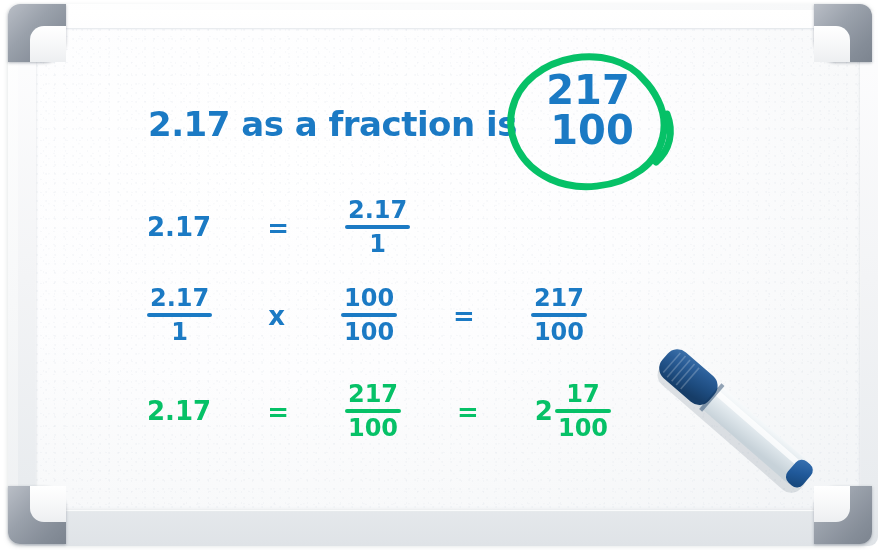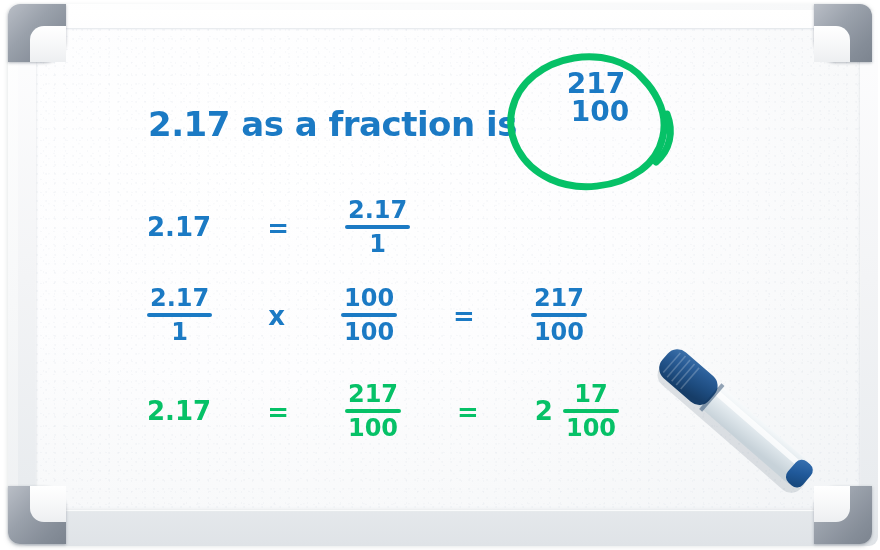--- a/index.html
+++ b/index.html
@@ -115,21 +115,20 @@
     font-size: 34px;
     letter-spacing: -0.5px;
   }
 
   
   .frac {
     display: inline-block;
     vertical-align: middle;
     text-align: center;
     line-height: 1;
-    margin-left: 8px;
   }
   .frac .num, .frac .den {
     display: block;
     padding: 0 3px;
   }
   .frac .bar {
     display: block;
     height: 4px;
     border-radius: 3px;
     background: currentColor;
@@ -186,28 +185,28 @@
     height: 140px;
   }
   #answer-circle {
     position: absolute;
     left: 0; top: 0;
     width: 176px;
     height: 140px;
   }
   #answer-frac {
     position: absolute;
-    left: 38px;
+    left: 30px;
     top: 18px;
     width: 116px;
     text-align: center;
     font-family: "DejaVu Sans", sans-serif;
     font-weight: bold;
     color: #1b7ac4;
-    font-size: 28px;
+    font-size: 40px;
     line-height: 1;
   }
   #answer-frac .bar {
     height: 5px;
     border-radius: 3px;
     background: #1b7ac4;
     margin: 5px 4px;
   }
 
   

